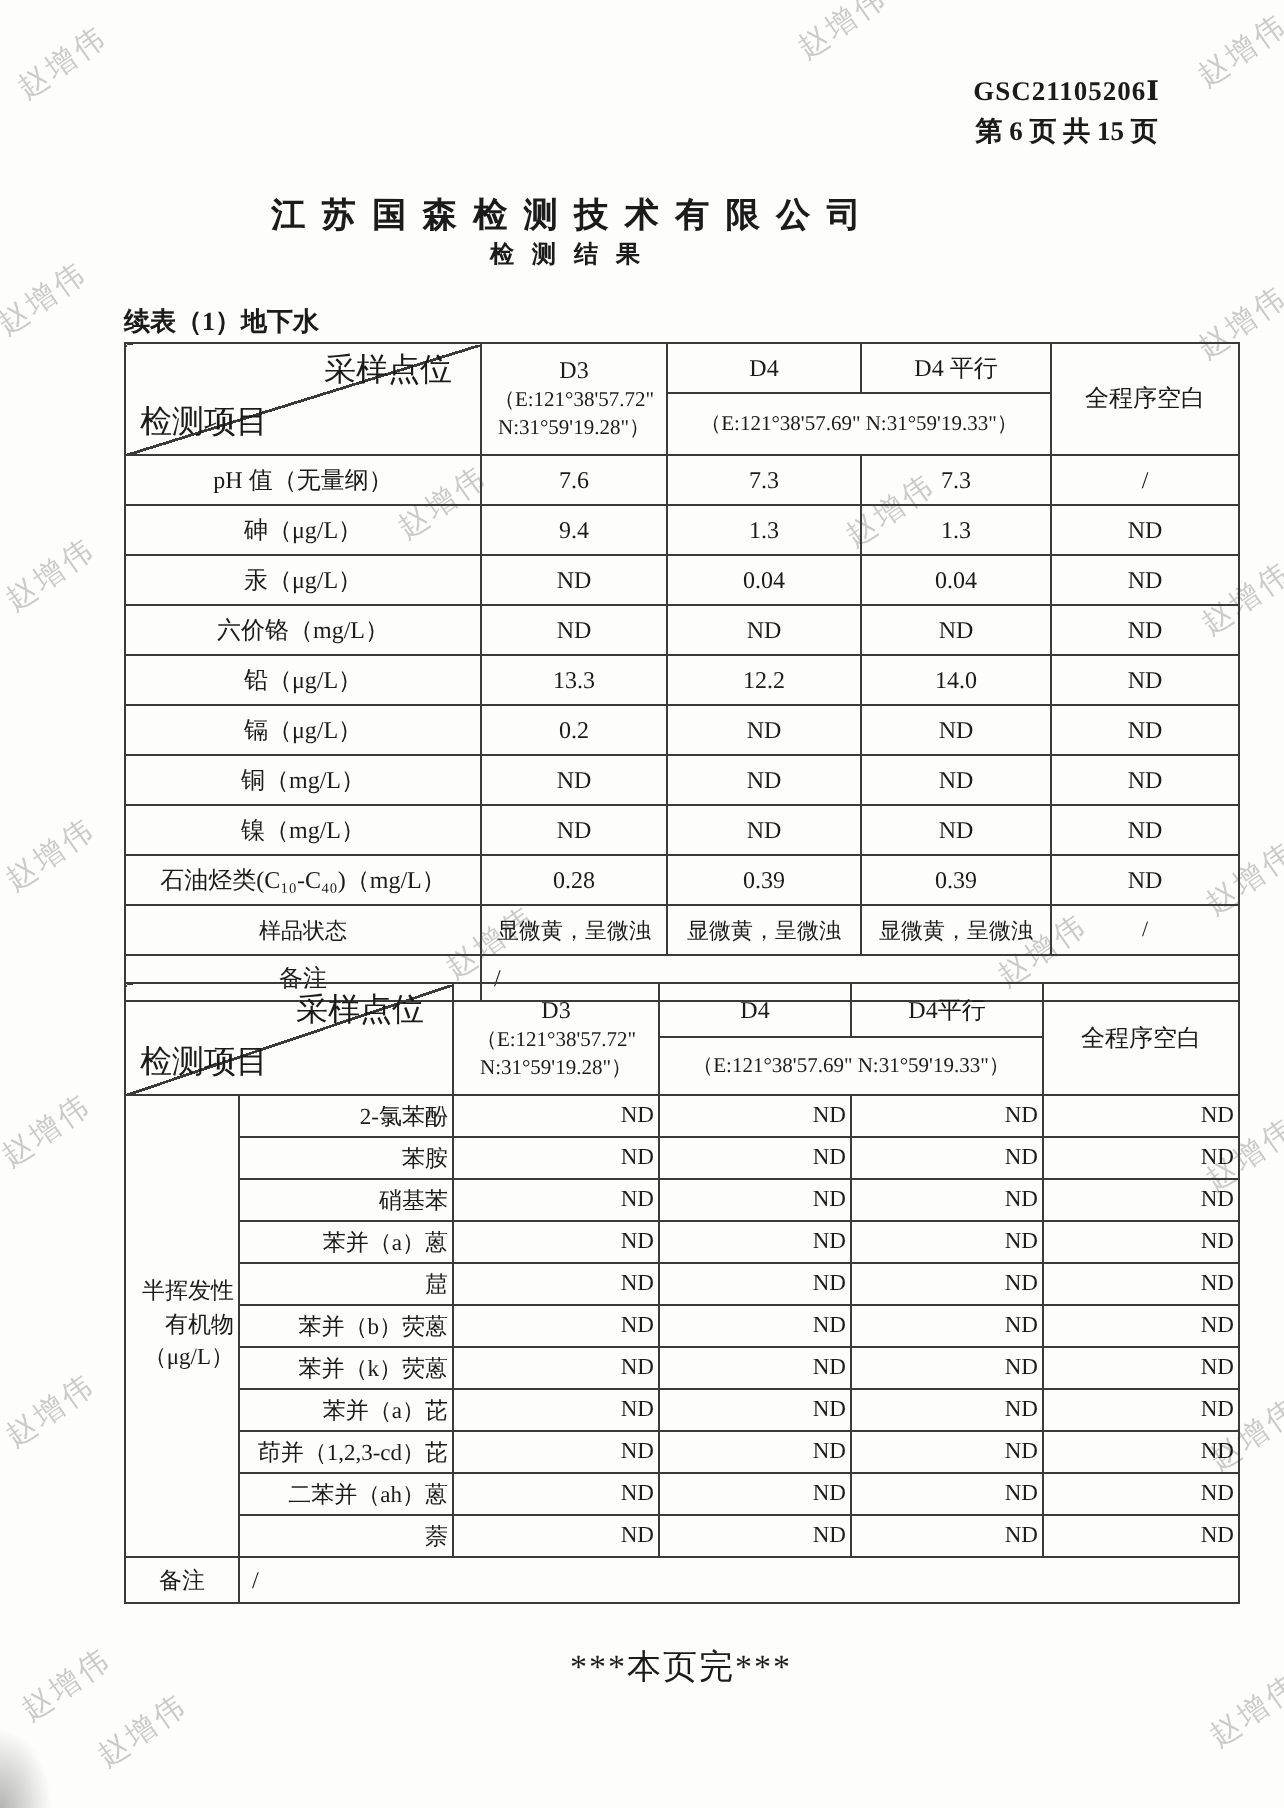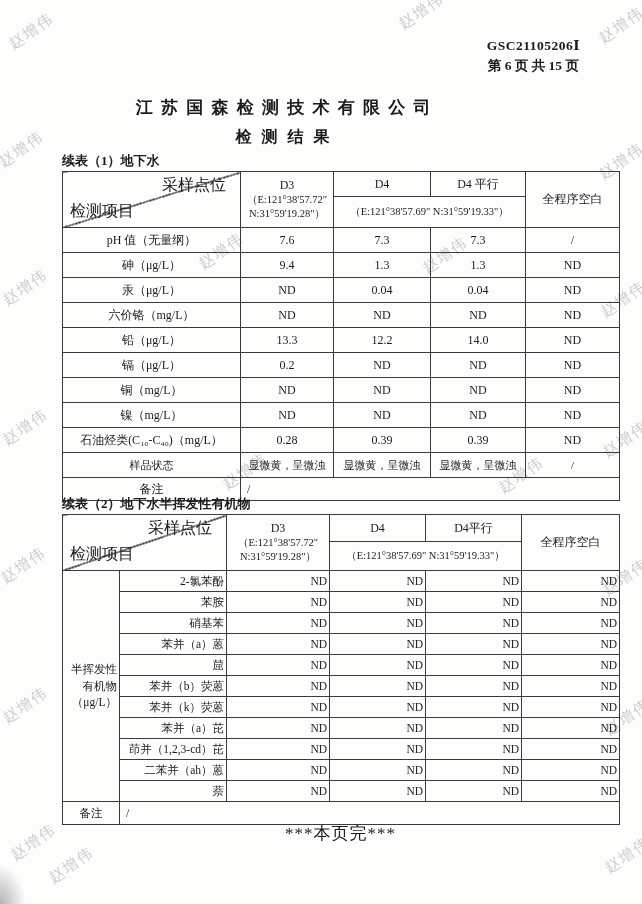--- a/index.html
+++ b/index.html
@@ -26,21 +26,21 @@
     background:radial-gradient(ellipse at 0% 100%, rgba(90,90,90,.45), rgba(120,120,120,0) 70%);
   }
   
   .doc-head{
     position:absolute;top:36px;right:62px;text-align:center;
     font-size:13.5px;line-height:1.5;font-weight:bold;
   }
   .doc-head .report-no{letter-spacing:.5px;}
   .titles{position:absolute;top:96px;left:0;width:568px;text-align:center;}
   .company{font-size:17px;font-weight:bold;letter-spacing:2px;}
-  .subtitle{font-size:16px;font-weight:bold;letter-spacing:3px;margin-top:8px;}
+  .subtitle{font-size:12px;font-weight:bold;letter-spacing:3px;margin-top:0;}
   
   .content{position:absolute;left:62px;top:148px;width:557px;}
   .content2{position:absolute;left:62px;top:491px;width:557px;}
   .section-title{font-size:13px;font-weight:bold;margin:4px 0 1px 0;}
   table{border-collapse:collapse;table-layout:fixed;width:557px;background:transparent;}
   td{
     border:1px solid #3a3a3a;
     text-align:center;vertical-align:middle;
     font-size:12px;padding:0 2px;overflow:hidden;
   }
@@ -205,21 +205,20 @@
           </tr>
       <tr class="remark">
         <td class="lbl">备注</td>
         <td colspan="4" class="remark-val">/</td>
       </tr>
     </tbody>
       </table>
   </div>
 
   <div class="content2">
-    <div class="section-title">续表（2）地下水半挥发性有机物</div>
     <table class="t2">
       <colgroup>
           <col style="width:57px">
           <col style="width:107px">
           <col style="width:103px">
           <col style="width:96px">
           <col style="width:96px">
           <col style="width:98px">
         </colgroup>
       <tbody>

